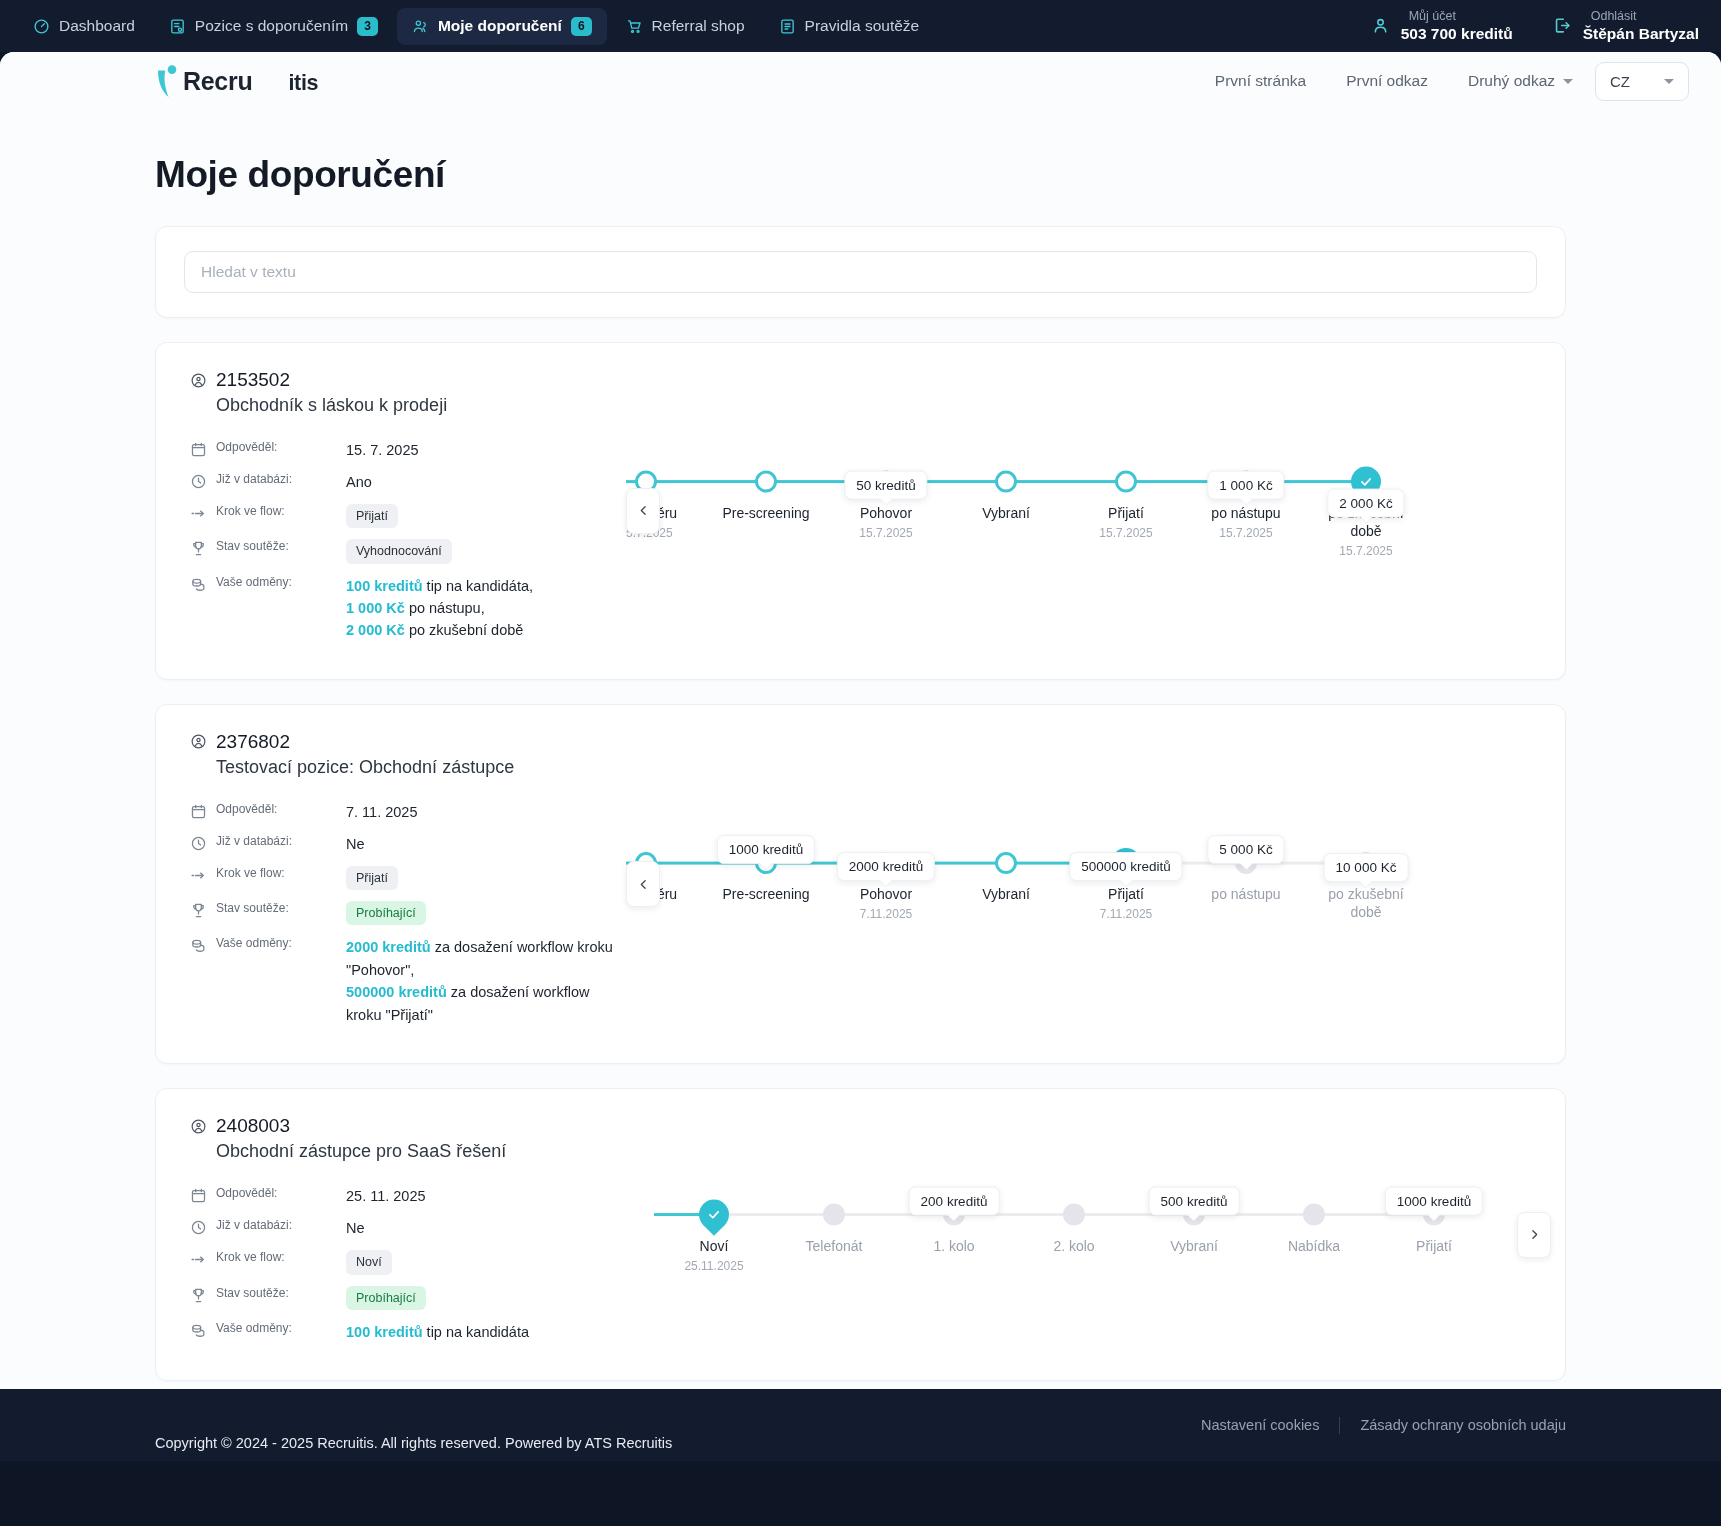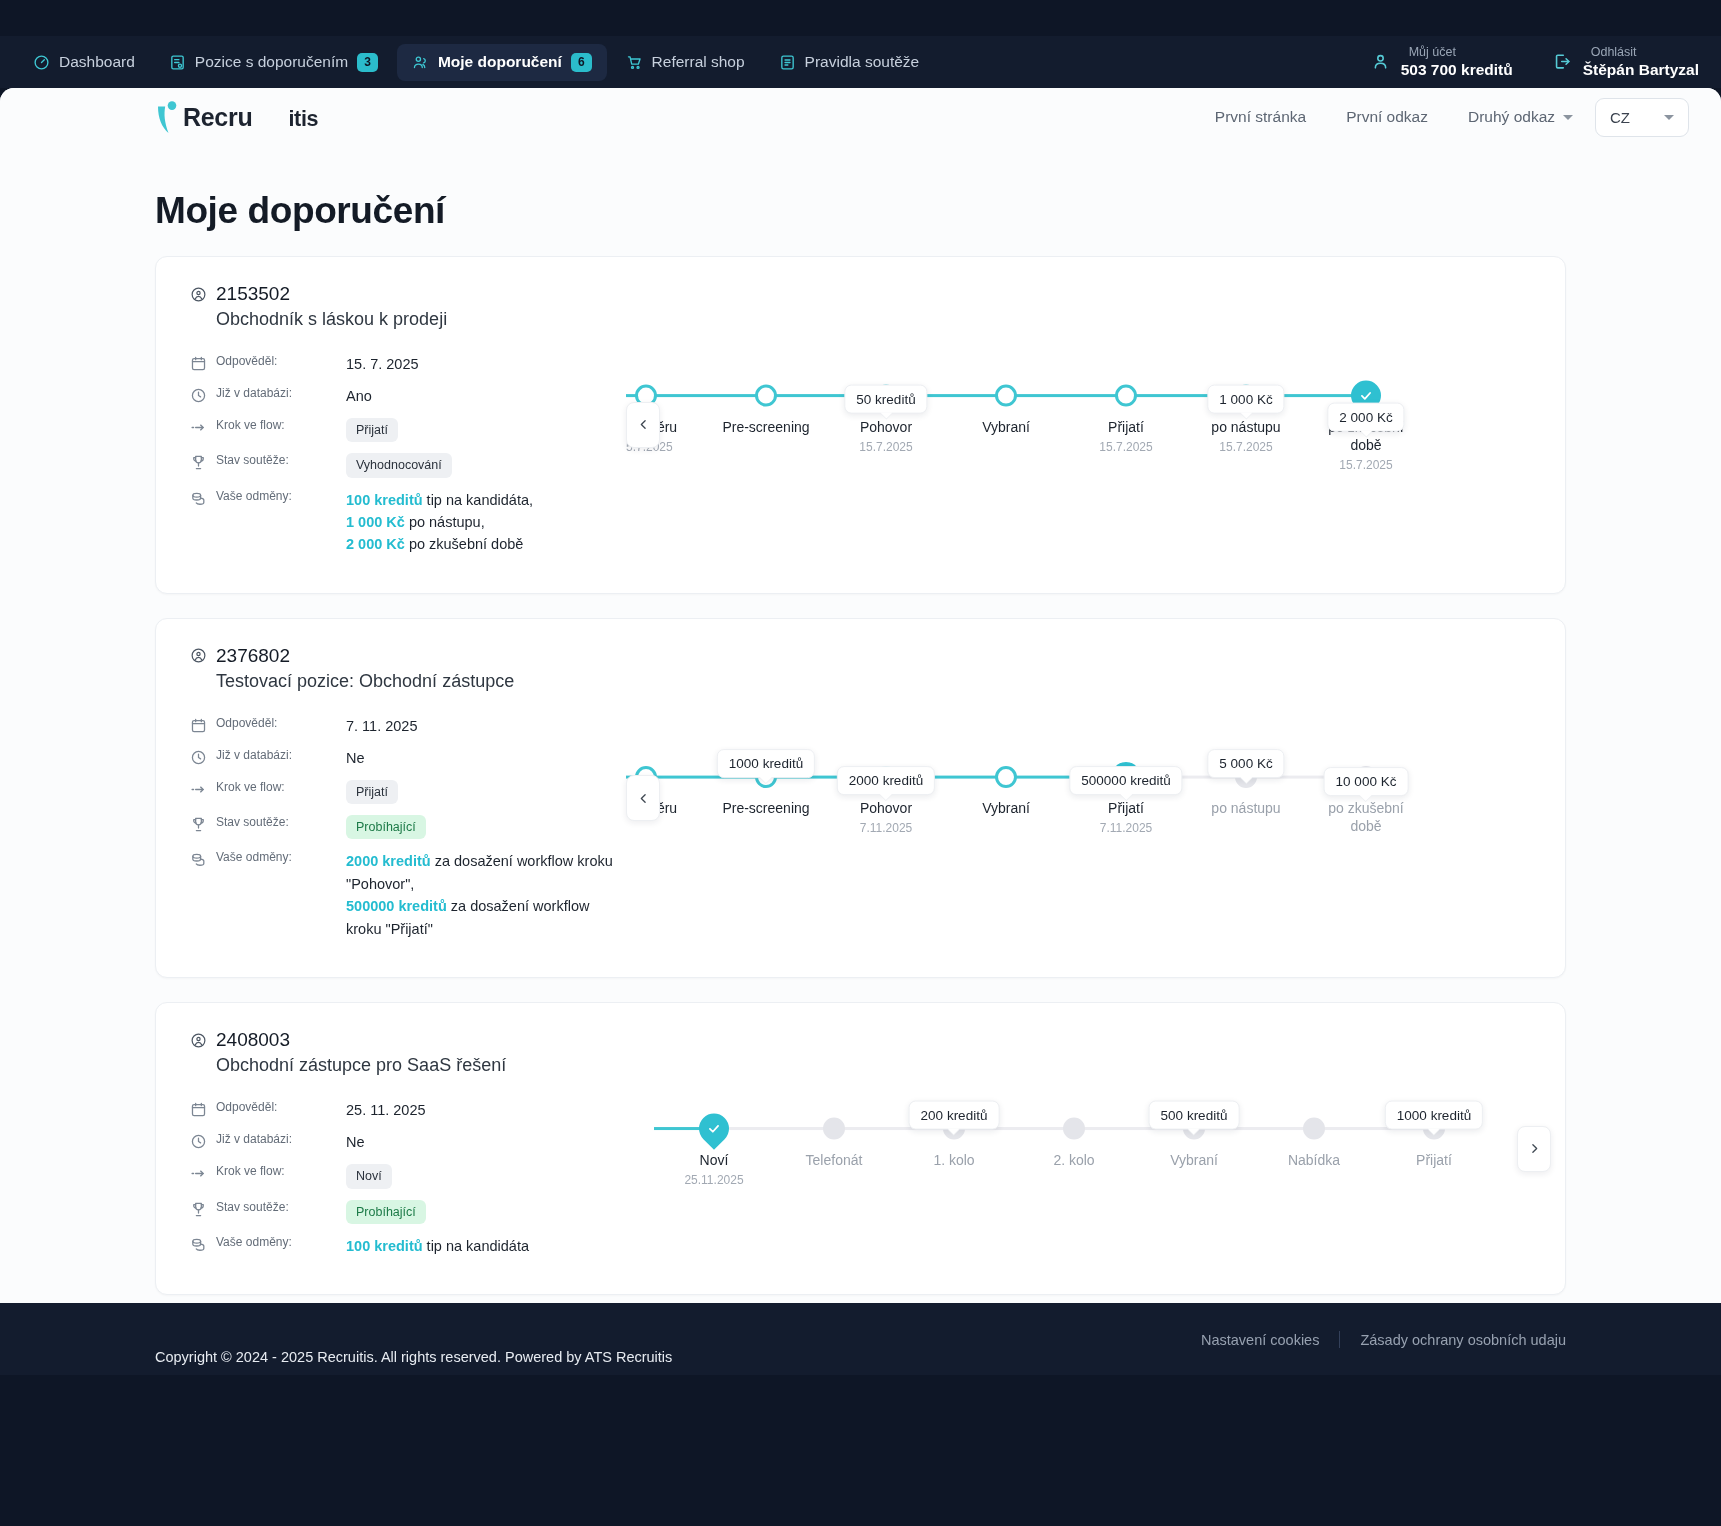--- a/index.html
+++ b/index.html
@@ -11,21 +11,20 @@
   }
 
   
   .topbar {
     height: 52px;
     background: #131c2e;
     display: flex;
     align-items: center;
     padding: 0 22px 0 18px;
     position: relative;
-    margin-top: 36px;
   }
   .topnav { display: flex; align-items: center; gap: 4px; }
   .topnav-item {
     display: flex; align-items: center; gap: 9px;
     padding: 9px 15px;
     border-radius: 8px;
     color: #c7d0dd;
     font-size: 15.5px;
     white-space: nowrap;
     cursor: pointer;
@@ -272,21 +271,21 @@
 
   
   .footer {
     background: #131c2e;
     padding: 0 155px;
     height: 72px;
     display: flex;
     align-items: center;
   }
   .footer-copy { font-size: 14.5px; color: #e7ebf1; margin-top: 36px; }
-  .footer-links { margin-left: auto; display: flex; align-items: flex-end; gap: 20px; }
+  .footer-links { margin-left: auto; display: flex; align-items: center; gap: 20px; }
   .footer-links a { font-size: 14.5px; color: #97a1b0; text-decoration: none; cursor: pointer; }
   .footer-sep { width: 1px; height: 17px; background: #33405a; }
 </style>
 </head>
 <body>
 
 <div class="topbar">
   <nav class="topnav" id="topnav">
       <div class="topnav-item">
         <span class="tn-ico">
@@ -396,20 +395,23 @@
     <div class="langsel">
       <span>CZ</span>
       <span class="caret"></span>
     </div>
   </div>
 
   <h1 class="page-title">Moje doporučení</h1>
 
   <div class="container">
 
+    <div class="search-card">
+      <input class="search-input" type="text" placeholder="Hledat v textu" style="">
+    </div>
 
     <div id="cards-root">
         <div class="ref-card">
           <div class="ref-left">
             <div class="ref-head">
               <span class="head-ico">
                 <svg viewBox="0 0 24 24" fill="none" stroke="currentColor" stroke-width="1.7">
                   <circle cx="12" cy="12" r="9"></circle>
                   <circle cx="12" cy="10" r="2.3"></circle>
                   <path d="M7.6 18c.8-2.2 2.4-3.3 4.4-3.3s3.6 1.1 4.4 3.3" stroke-linecap="round"></path>

